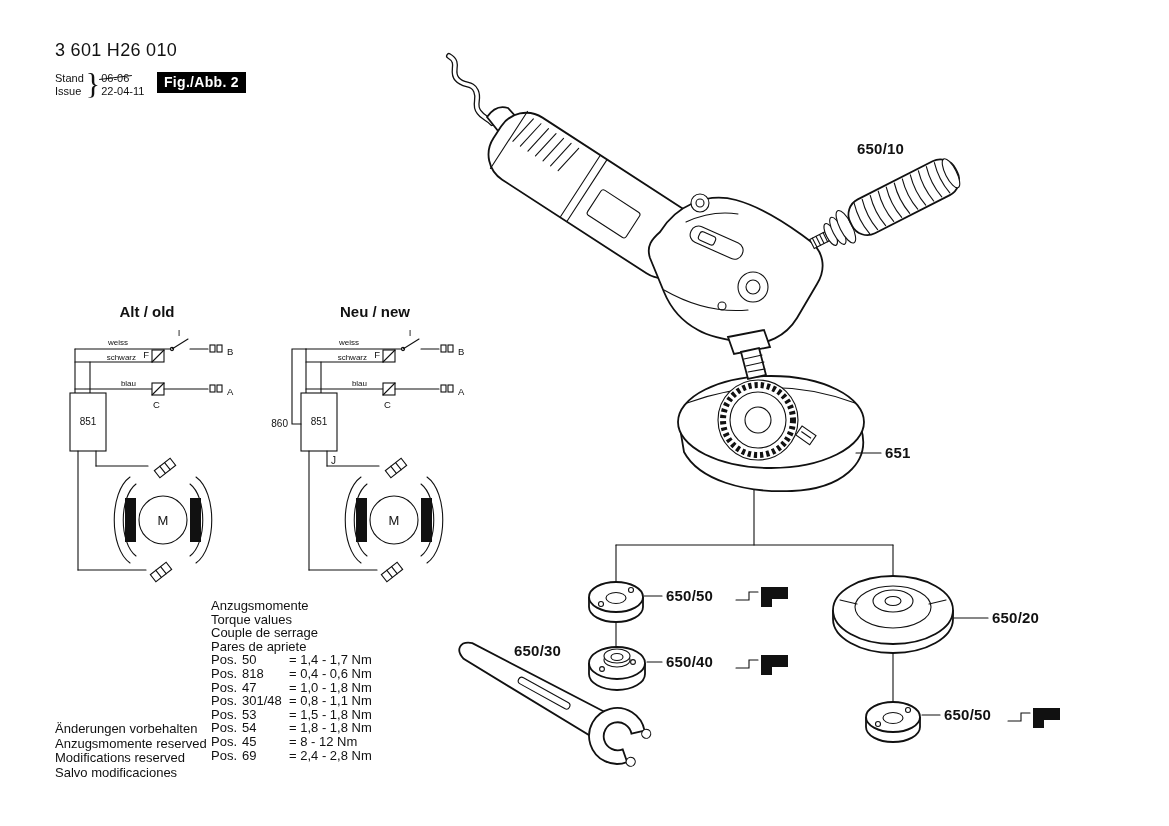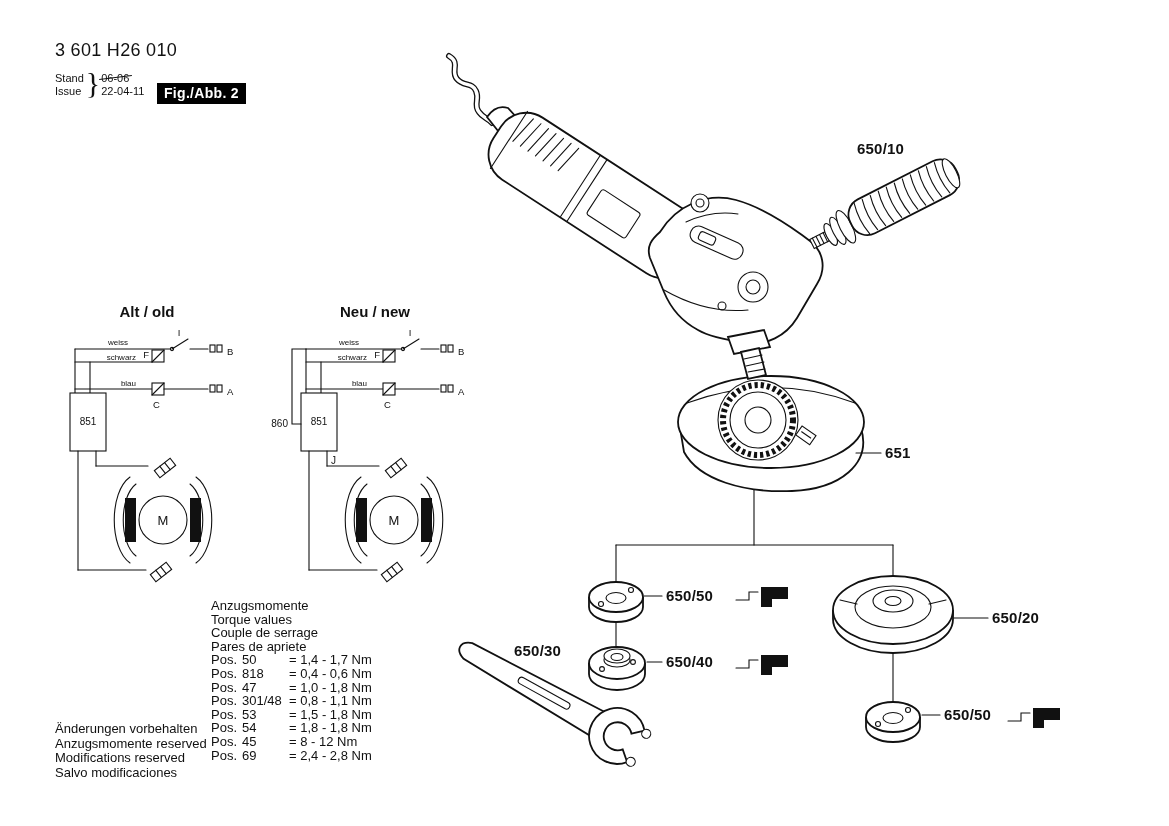--- a/index.html
+++ b/index.html
@@ -263,21 +263,21 @@
     <div>Stand</div>
     <div>Issue</div>
   </div>
   <div class="brace">}</div>
   <div class="rev-d">
     <div class="struck">06-06</div>
     <div>22-04-11</div>
   </div>
 </div>
 
-<div class="abs figbox" style="left:157px;top:83px">Fig./Abb. 2</div>
+<div class="abs figbox" style="left:157px;top:72px">Fig./Abb. 2</div>
 
 <div class="abs torque" style="left:211px;top:599px">
   <div>Anzugsmomente</div>
   <div>Torque values</div>
   <div>Couple de serrage</div>
   <div>Pares de apriete</div>
   <div class="trow">
     <span class="c1">Pos.</span>
         <span class="c2">50</span>
         <span class="c3">= 1,4 - 1,7 Nm</span>

